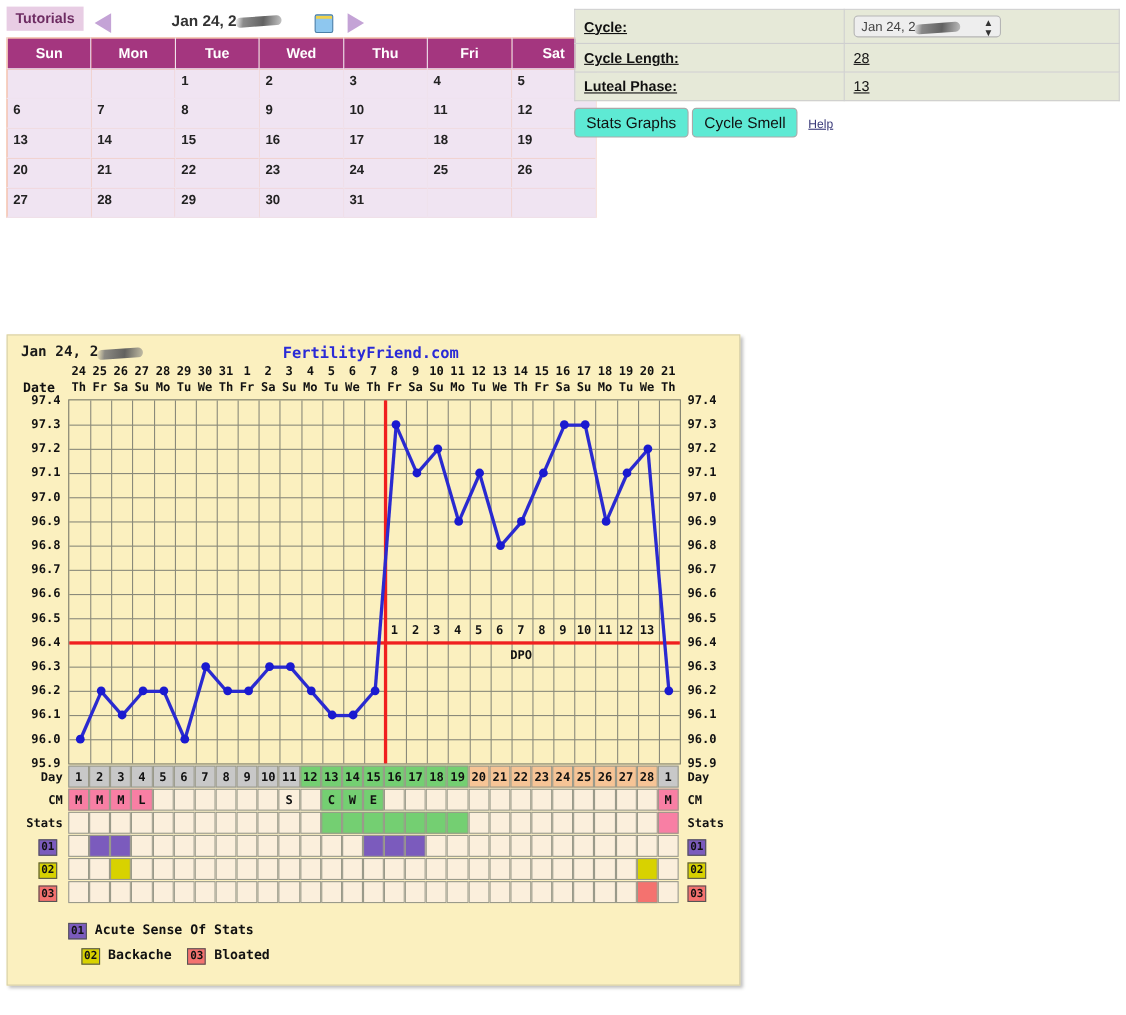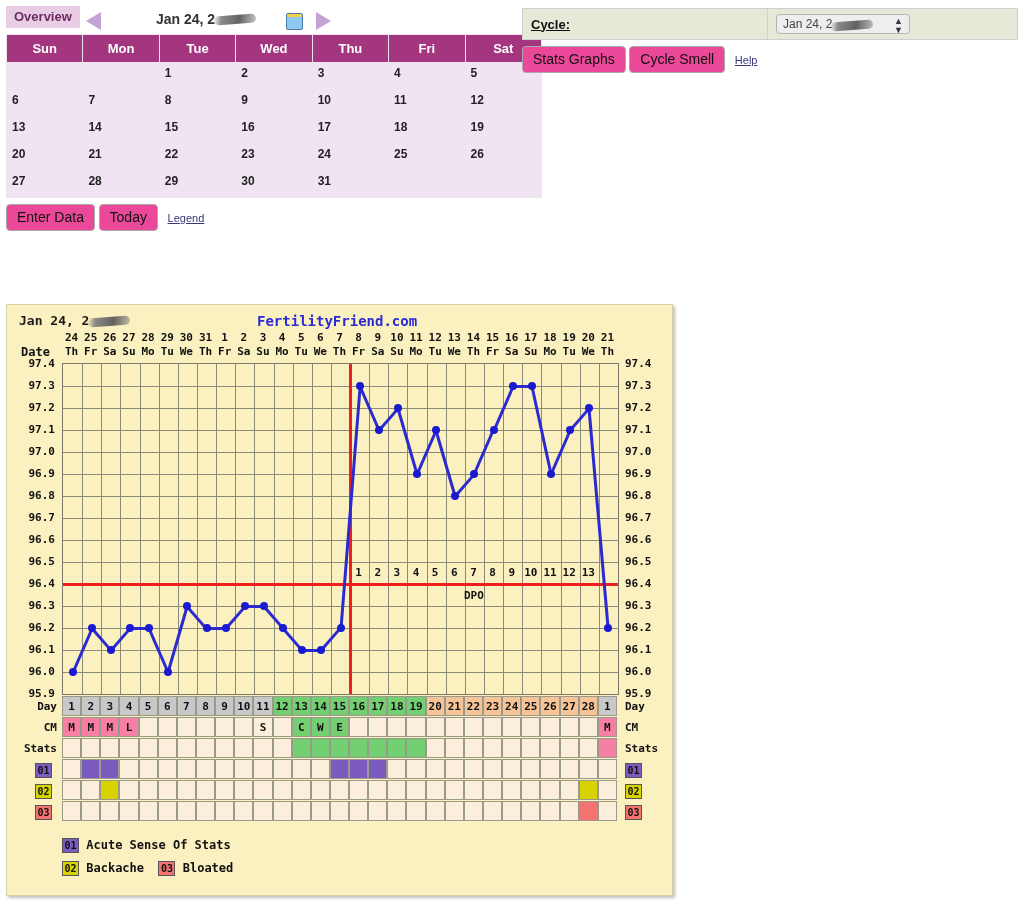--- a/index.html
+++ b/index.html
@@ -32,21 +32,21 @@
                padding:6px 0;border:1px solid #efe3ef;width:14.28%;}
   table.cal td{border:1px solid #efe3ef;background:#f0e4f2;height:20px;
                padding:3px 0 3px 5px;font-weight:bold;font-size:12px;color:#222;
                vertical-align:top;}
   td.c-green{background:#74cda5;}
   td.c-lime{background:#c3de6a;}
   td.c-pink{background:#f9bcd8;}
   td.c-empty{background:#f0e4f2;}
 
   .btnrow{margin-top:6px;}
-  .btn{display:inline-block;background:#ec4899;border:1px solid #a9a9a9;border-radius:4px;
+  .btn{display:inline-block;background:#5eead4;border:1px solid #a9a9a9;border-radius:4px;
        padding:4px 10px 5px 10px;font-size:14px;color:#111;cursor:pointer;
        font-family:"Liberation Sans",sans-serif;}
   .lnk{color:#3a3a7a;text-decoration:underline;font-size:11px;cursor:pointer;margin-left:6px;}
 
   
   table.ov{border-collapse:collapse;width:496px;border:1px solid #b8b8b8;margin-top:2px;text-decoration:underline;}
   table.ov td{border:1px solid #cfcfcf;background:#e6e9d8;padding:5px 8px;font-size:13px;}
   table.ov td.lbl{font-weight:bold;width:228px;color:#111;}
   .select-box{display:inline-block;background:#eeeeee;border:1px solid #b5b5b5;border-radius:4px;
               padding:2px 6px;font-size:12px;color:#444;position:relative;width:120px;}
@@ -83,21 +83,21 @@
   .rowlblR{position:absolute;font-size:11px;font-weight:bold;text-align:left;}
   .chip{display:inline-block;width:15px;height:13px;font-size:10px;font-weight:bold;
         text-align:center;line-height:13px;border:1px solid #555;}
   .legrow{position:absolute;font-size:12px;font-weight:bold;}
 </style>
 </head>
 <body>
 
 <div id="calendar-panel">
   <div class="cal-head">
-    <span class="tab-pill">Overview</span>
+    <span class="tab-pill">Tutorials</span>
     <span class="arrow-l"></span>
     <span class="cal-title"><span>Jan 24, 2</span><span class="redact">&nbsp;&nbsp;&nbsp;</span></span>
     <span class="cal-icon"></span>
     <span class="arrow-r"></span>
   </div>
 
   <table class="cal">
     <thead>
         <tr id="cal-head-row">
           <th>Sun</th>
@@ -151,33 +151,36 @@
           <td class="">28</td>
           <td class="">29</td>
           <td class="">30</td>
           <td class="">31</td>
           <td class="c-empty"></td>
           <td class="c-empty"></td>
         </tr>
       </tbody>
   </table>
 
-  <div class="btnrow">
-    <span class="btn">Enter Data</span>
-    <span class="btn">Today</span>
-    <span class="lnk">Legend</span>
-  </div>
 </div>
 
 <div id="overview-panel">
   <table class="ov">
     <tbody id="ov-body">
         <tr>
           <td class="lbl">Cycle:</td>
           <td><span class="select-box"><span>Jan 24, 2</span><span class="redact">&nbsp;&nbsp;&nbsp;</span><span class="arrows">▲<br>▼</span></span></td>
+        </tr>
+        <tr>
+          <td class="lbl">Cycle Length:</td>
+          <td>28</td>
+        </tr>
+        <tr>
+          <td class="lbl">Luteal Phase:</td>
+          <td>13</td>
         </tr>
       </tbody>
   </table>
   <div class="btnrow">
     <span class="btn">Stats Graphs</span>
     <span class="btn">Cycle Smell</span>
     <span class="lnk">Help</span>
   </div>
 </div>
 
@@ -575,16 +578,16 @@
         <div class="cell" style="left: 437.759px; width: 19.1379px; top: 496px; height: 20px; line-height: 20px; border: 1px solid rgb(154, 154, 138); background: rgb(251, 239, 220);"></div>
         <div class="cell" style="left: 456.897px; width: 19.1379px; top: 496px; height: 20px; line-height: 20px; border: 1px solid rgb(154, 154, 138); background: rgb(251, 239, 220);"></div>
         <div class="cell" style="left: 476.034px; width: 19.1379px; top: 496px; height: 20px; line-height: 20px; border: 1px solid rgb(154, 154, 138); background: rgb(251, 239, 220);"></div>
         <div class="cell" style="left: 495.172px; width: 19.1379px; top: 496px; height: 20px; line-height: 20px; border: 1px solid rgb(154, 154, 138); background: rgb(251, 239, 220);"></div>
         <div class="cell" style="left: 514.31px; width: 19.1379px; top: 496px; height: 20px; line-height: 20px; border: 1px solid rgb(154, 154, 138); background: rgb(251, 239, 220);"></div>
         <div class="cell" style="left: 533.448px; width: 19.1379px; top: 496px; height: 20px; line-height: 20px; border: 1px solid rgb(154, 154, 138); background: rgb(251, 239, 220);"></div>
         <div class="cell" style="left: 552.586px; width: 19.1379px; top: 496px; height: 20px; line-height: 20px; border: 1px solid rgb(154, 154, 138); background: rgb(251, 239, 220);"></div>
         <div class="cell" style="left: 571.724px; width: 19.1379px; top: 496px; height: 20px; line-height: 20px; border: 1px solid rgb(154, 154, 138); background: rgb(244, 114, 111);"></div>
         <div class="cell" style="left: 590.862px; width: 19.1379px; top: 496px; height: 20px; line-height: 20px; border: 1px solid rgb(154, 154, 138); background: rgb(251, 239, 220);"></div>
         <div class="legrow" style="left: 55px; top: 533px;"><span class="chip" style="background:#7b5bbd">01</span> <span>Acute Sense Of Stats</span></div>
-        <div class="legrow" style="left: 55px; top: 556px;"><span class="chip" style="background:#d8d200">02</span> <span>Backache</span> &nbsp;<span class="chip" style="background:#f4726f">03</span> <span>Bloated</span></div>
+        <div class="legrow" style="left: 67px; top: 556px;"><span class="chip" style="background:#d8d200">02</span> <span>Backache</span> &nbsp;<span class="chip" style="background:#f4726f">03</span> <span>Bloated</span></div>
       </div>
   </div>
 </div>
 
 </body></html>

